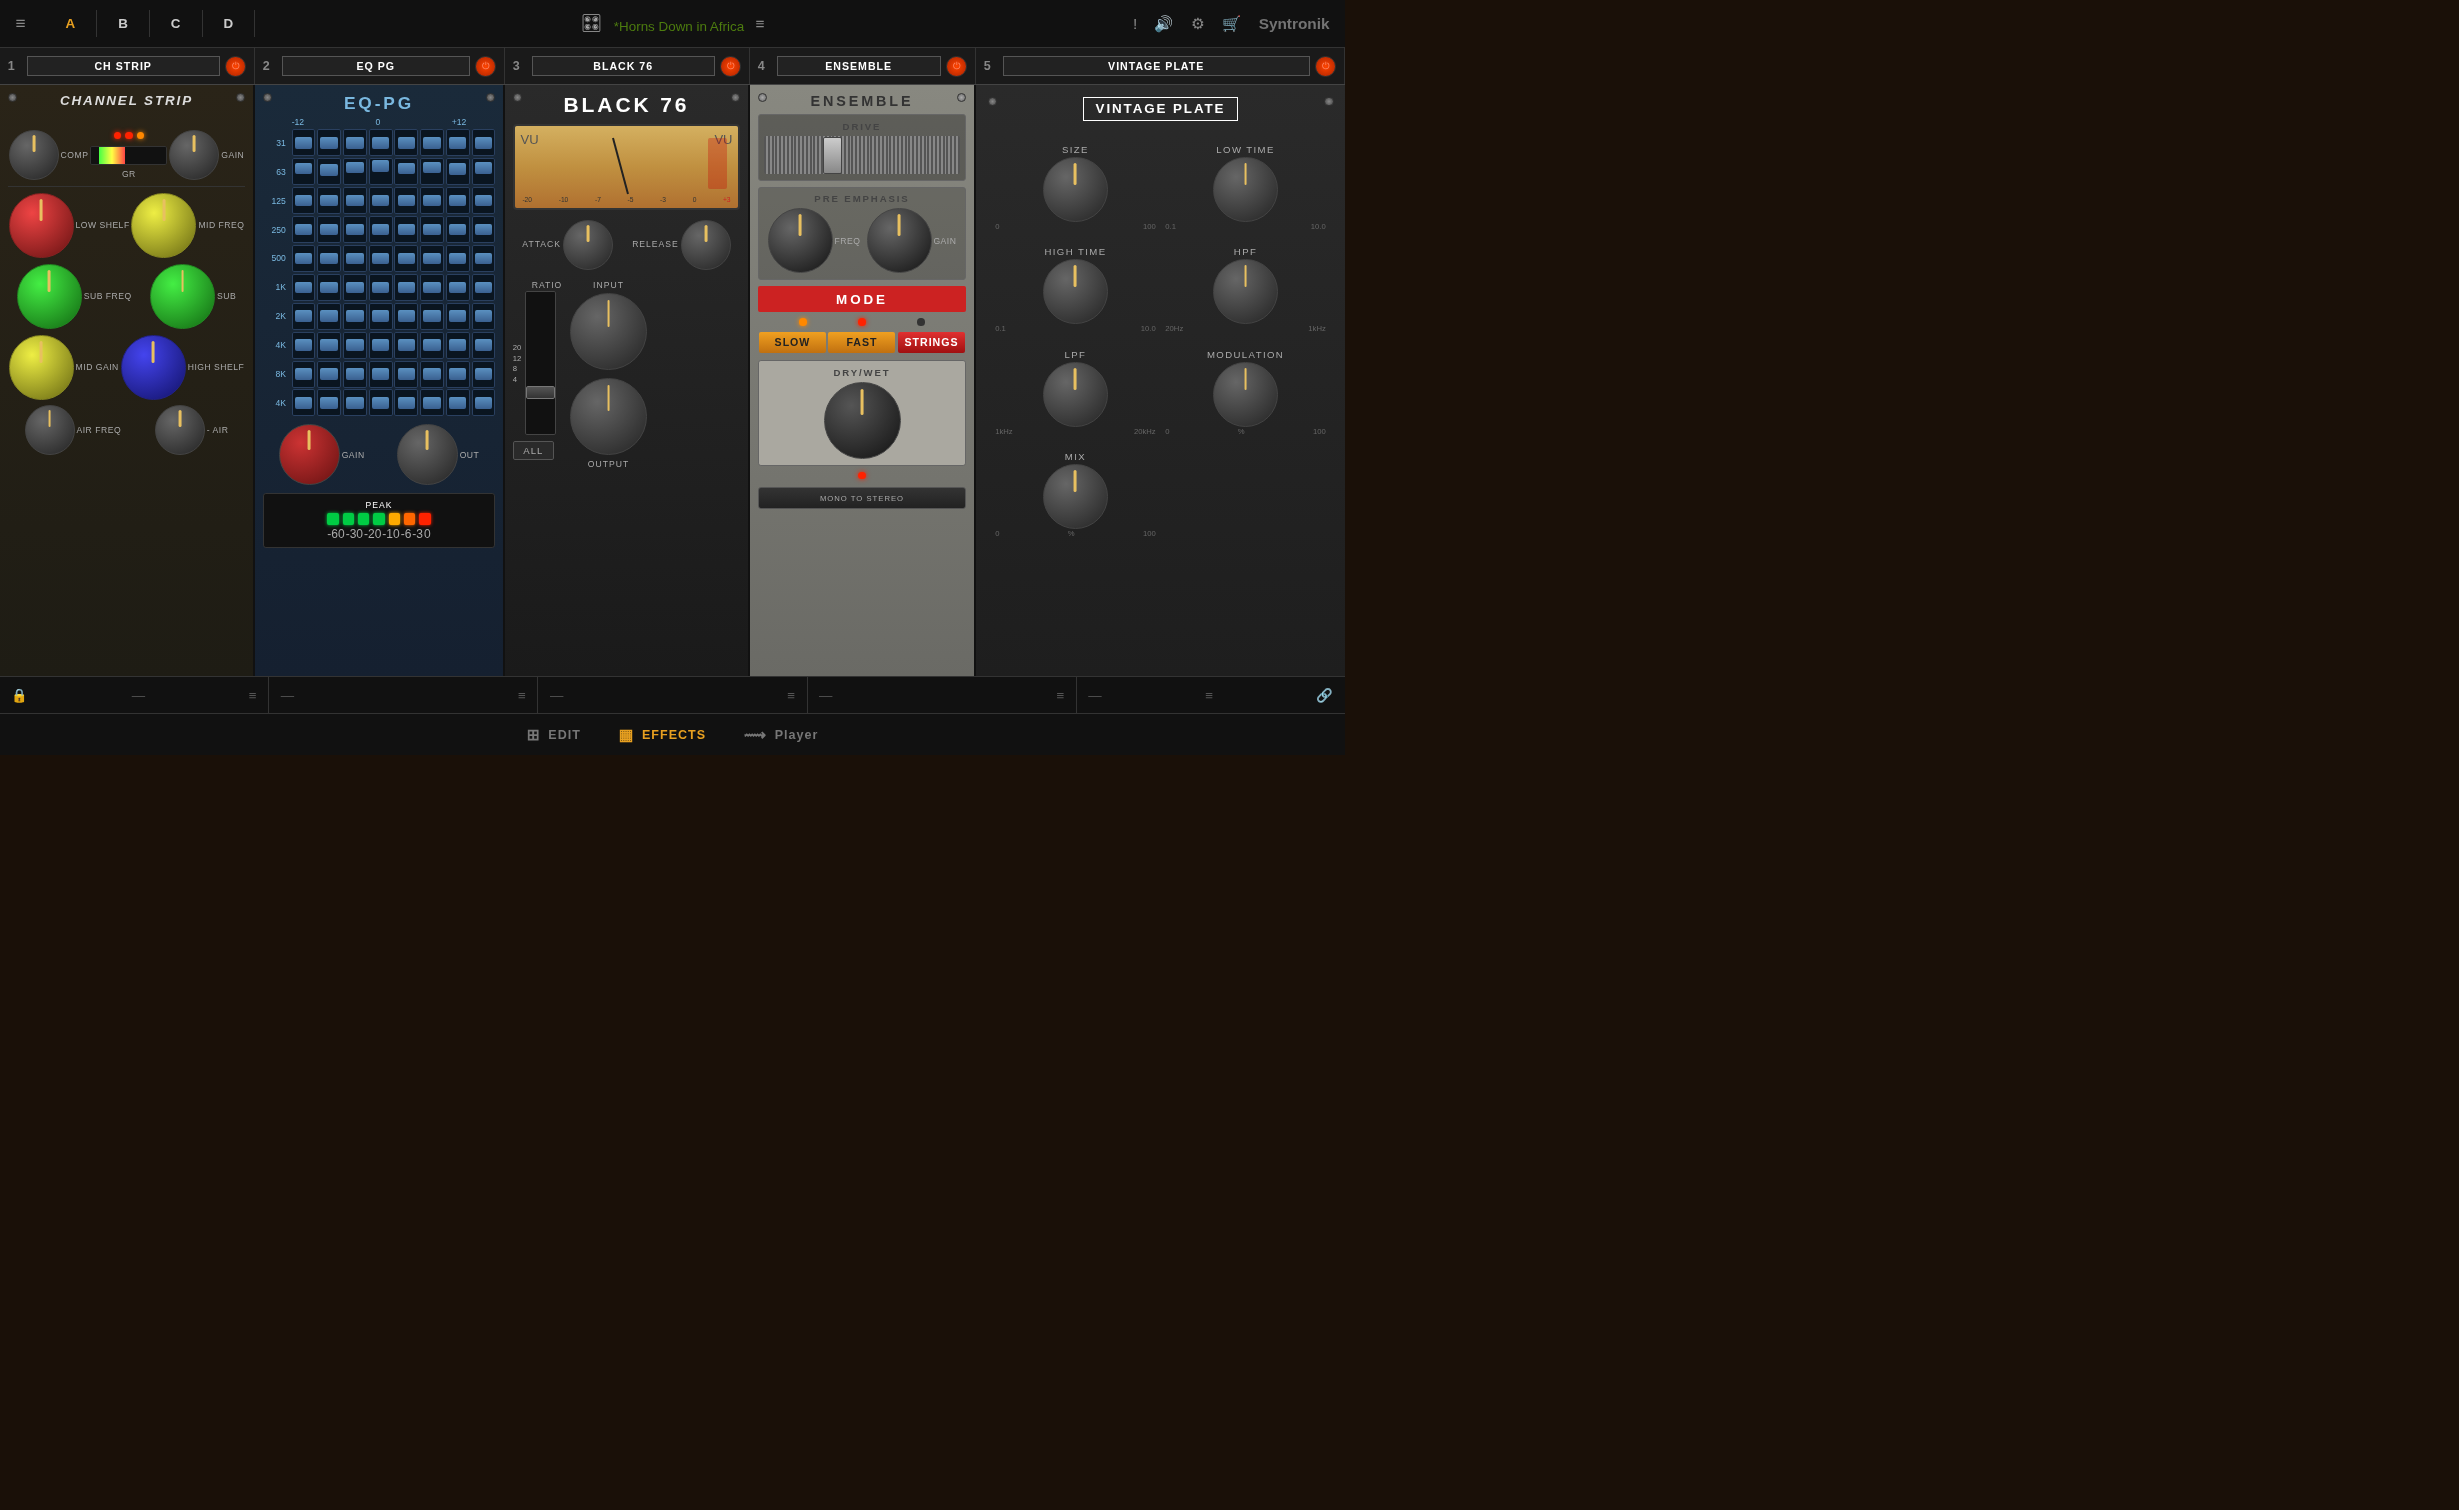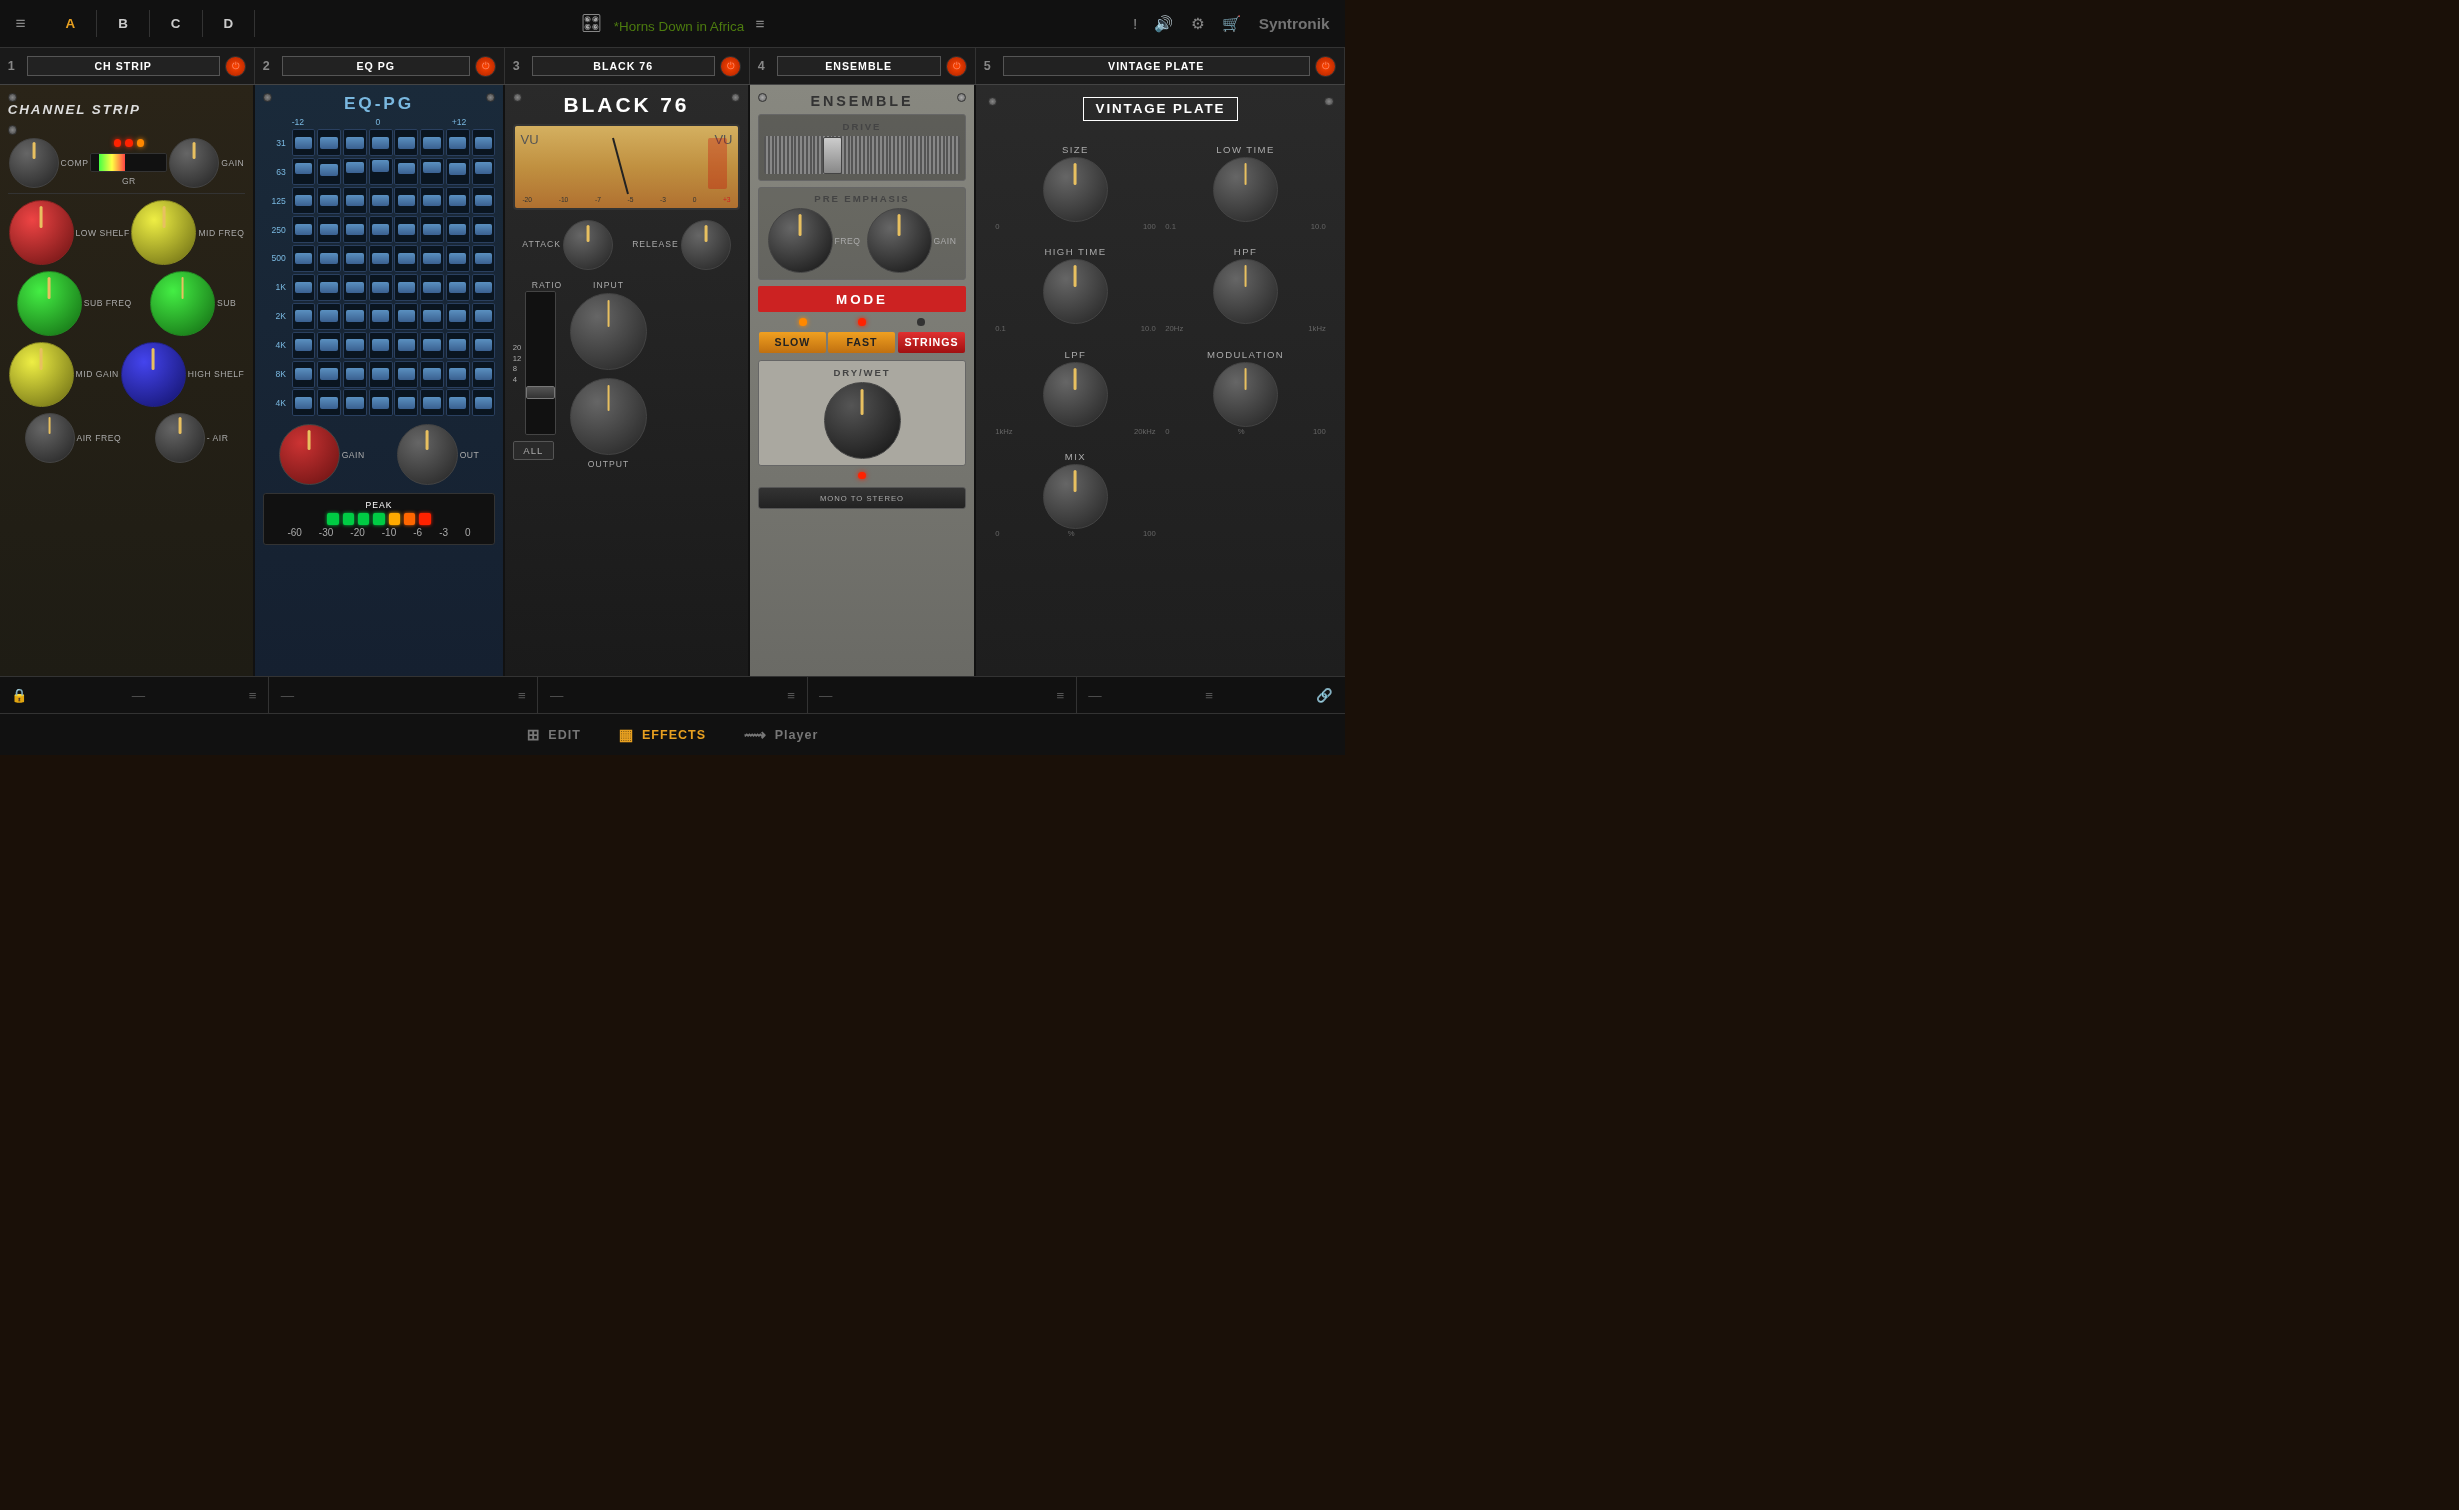--- a/index.html
+++ b/index.html
@@ -383,22 +383,22 @@
     }
     .peak-label { font-size: 8.6px; color: #fff; margin-bottom: 3.8px; letter-spacing: 1px; }
     .peak-leds { display: flex; gap: 3.8px; align-items: flex-end; }
     .peak-led {
       width: 11.5px;
       height: 11.5px;
       border-radius: 1.9px;
     }
     .peak-scale {
       display: flex;
-      gap: 17px;
-      font-size: 10px;
+      gap: 1px;
+      font-size: 12px;
       color: #aaa;
       margin-top: 1.9px;
       align-items: flex-end;
     }
 
     
     .vp-knobs-grid {
       display: grid;
       grid-template-columns: 1fr 1fr;
       gap: 9.6px;
@@ -578,21 +578,21 @@
   <div class="slot-header" style="flex:1;">
     <span class="slot-number">5</span>
     <div class="slot-name-box">VINTAGE PLATE</div>
     <div class="slot-power">⏻</div>
   </div>
 </div>
 
 <div class="main-content">
 
   <div class="ch-strip">
-    <div style="display:flex; justify-content:space-between; align-items:flex-start; margin-bottom:3px;flex-direction:column;">
+    <div style="display:flex; justify-content:space-between; align-items:flex-start; margin-bottom:15px;">
       <span class="screws-corner"></span>
       <div class="ch-strip-title">CHANNEL STRIP</div>
       <span class="screws-corner"></span>
     </div>
 
     <div class="cs-row">
       <div class="knob-container">
         <div class="knob knob-md" style="background: radial-gradient(circle at 35% 30%, #666, #222);"></div>
         <div class="knob-label">COMP</div>
       </div>

